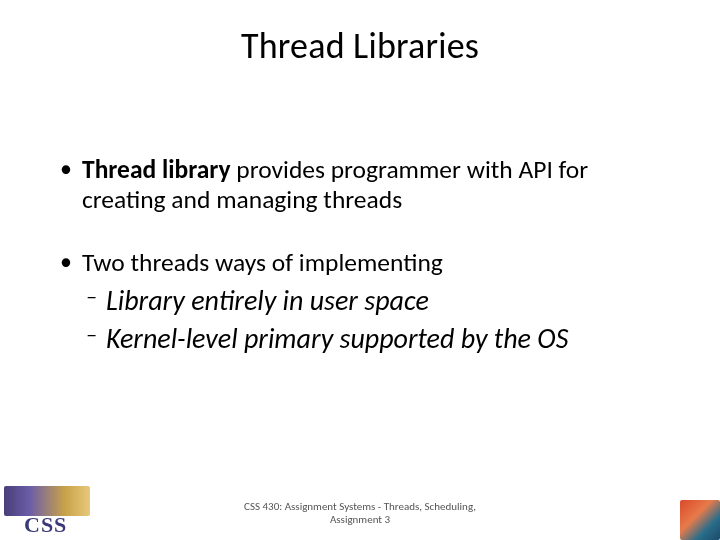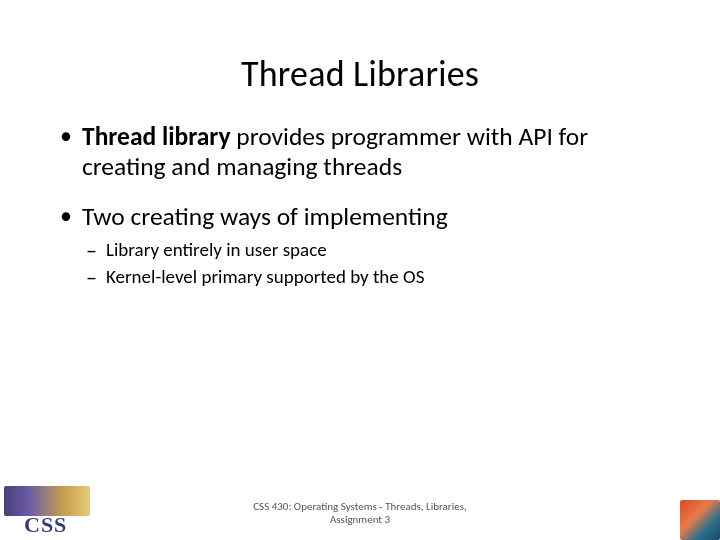--- a/index.html
+++ b/index.html
@@ -1,52 +1,52 @@
 <!DOCTYPE html>
 <html><head>
 <meta charset="utf-8">
 <style>
   * { margin: 0; padding: 0; box-sizing: border-box; }
   html, body { width: 720px; height: 540px; background: #fff; font-family: Calibri, "Segoe UI", Arial, sans-serif; color: #000; overflow: hidden; }
   .slide { position: relative; width: 720px; height: 540px; }
-  .title { position: absolute; top: 24px; left: 0; width: 720px; text-align: center; font-size: 36px; font-weight: 400; letter-spacing: 0.2px; margin-top: 28px; }
+  .title { position: absolute; top: 24px; left: 0; width: 720px; text-align: center; font-size: 36px; font-weight: 400; letter-spacing: 0.2px; }
   .content { position: absolute; top: 122px; left: 60px; width: 610px; }
-  .b1 { font-size: 25.5px; line-height: 1.18; margin-bottom: 20px; position: relative; padding-left: 22px; }
+  .b1 { font-size: 25.5px; line-height: 1.18; margin-bottom: 20px; position: relative; padding-left: 22px; margin-top: 33px; }
   .b1::before { content: "•"; position: absolute; left: 0; top: 0; font-size: 24px; }
-  .b2 { font-size: 19px; line-height: 1.22; margin-bottom: 4px; position: relative; padding-left: 46px; }
+  .b2 { font-size: 28px; line-height: 1.22; margin-bottom: 4px; position: relative; padding-left: 46px; font-style: italic; }
   .b2::before { content: "–"; position: absolute; left: 26px; top: 0; font-size: 22px; }
   .bold { font-weight: 700; }
   .footer-center { position: absolute; bottom: 14px; left: 0; width: 720px; text-align: center; font-size: 11px; color: #555; line-height: 1.2; }
   .page-num { position: absolute; bottom: 20px; right: 16px; font-size: 14px; color: #333; }
   .logo-left { position: absolute; left: 4px; bottom: 2px; width: 86px; height: 52px; }
   .logo-left .bg { width: 86px; height: 30px; background: linear-gradient(90deg, #4a3e7a 0%, #6b5da8 30%, #c7a14a 70%, #e7c97a 100%); border-radius: 2px; }
   .logo-left .text { position: absolute; left: 20px; bottom: 0; font-size: 22px; font-weight: 600; color: #3a3a7a; font-family: Georgia, serif; letter-spacing: 1px; text-align: right; }
   .thumb-right { position: absolute; right: 0; bottom: 0; width: 40px; height: 40px; background: linear-gradient(135deg, #d94a2a 0%, #e87a4a 40%, #2a6e8a 70%, #1a4a6a 100%); border-radius: 2px; }
 </style>
 </head>
 <body>
 <div class="slide">
 
   <div class="title">Thread Libraries</div>
 
   <div class="content">
     <div class="b1">
       <span class="bold">Thread library</span><span> provides programmer with API for creating and managing threads</span>
     </div>
-    <div class="b1" style="margin-bottom:6px;">Two creating ways of implementing</div>
+    <div class="b1" style="margin-bottom:6px;">Two threads ways of implementing</div>
     <div class="b2">Library entirely in user space</div>
     <div class="b2">Kernel-level primary supported by the OS</div>
   </div>
 
   <div class="logo-left">
     <div class="bg"></div>
     <div class="text">CSS</div>
   </div>
 
   <div class="footer-center">
-    <span>CSS 430: Operating Systems - Threads, Libraries,</span><br>
+    <span>CSS 430: Assignment Systems - Threads, Scheduling,</span><br>
     <span>Assignment 3</span>
   </div>
 
   <div class="page-num">10</div>
 
   <div class="thumb-right"></div>
 </div>
 
 </body></html>

